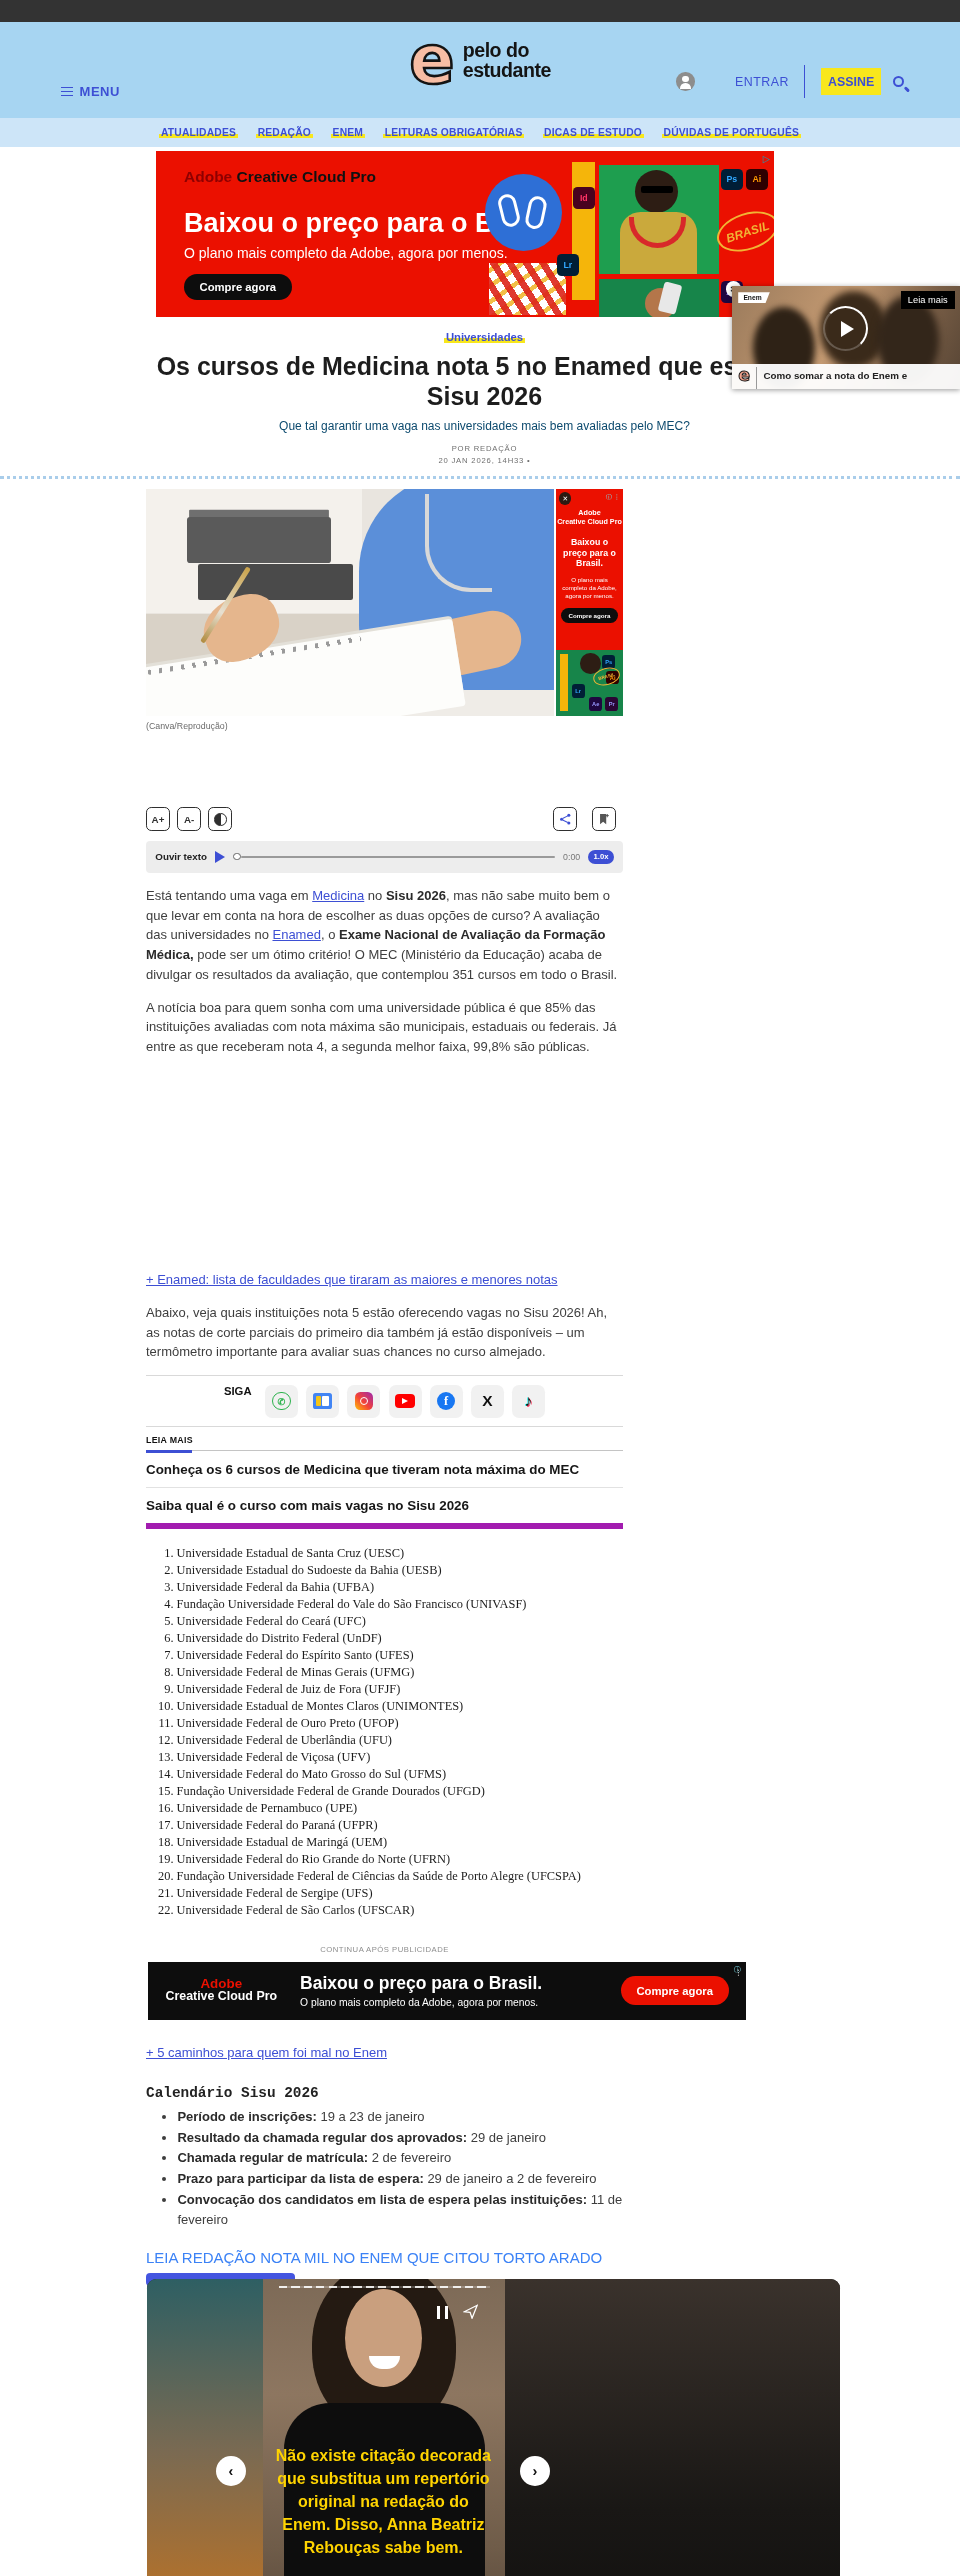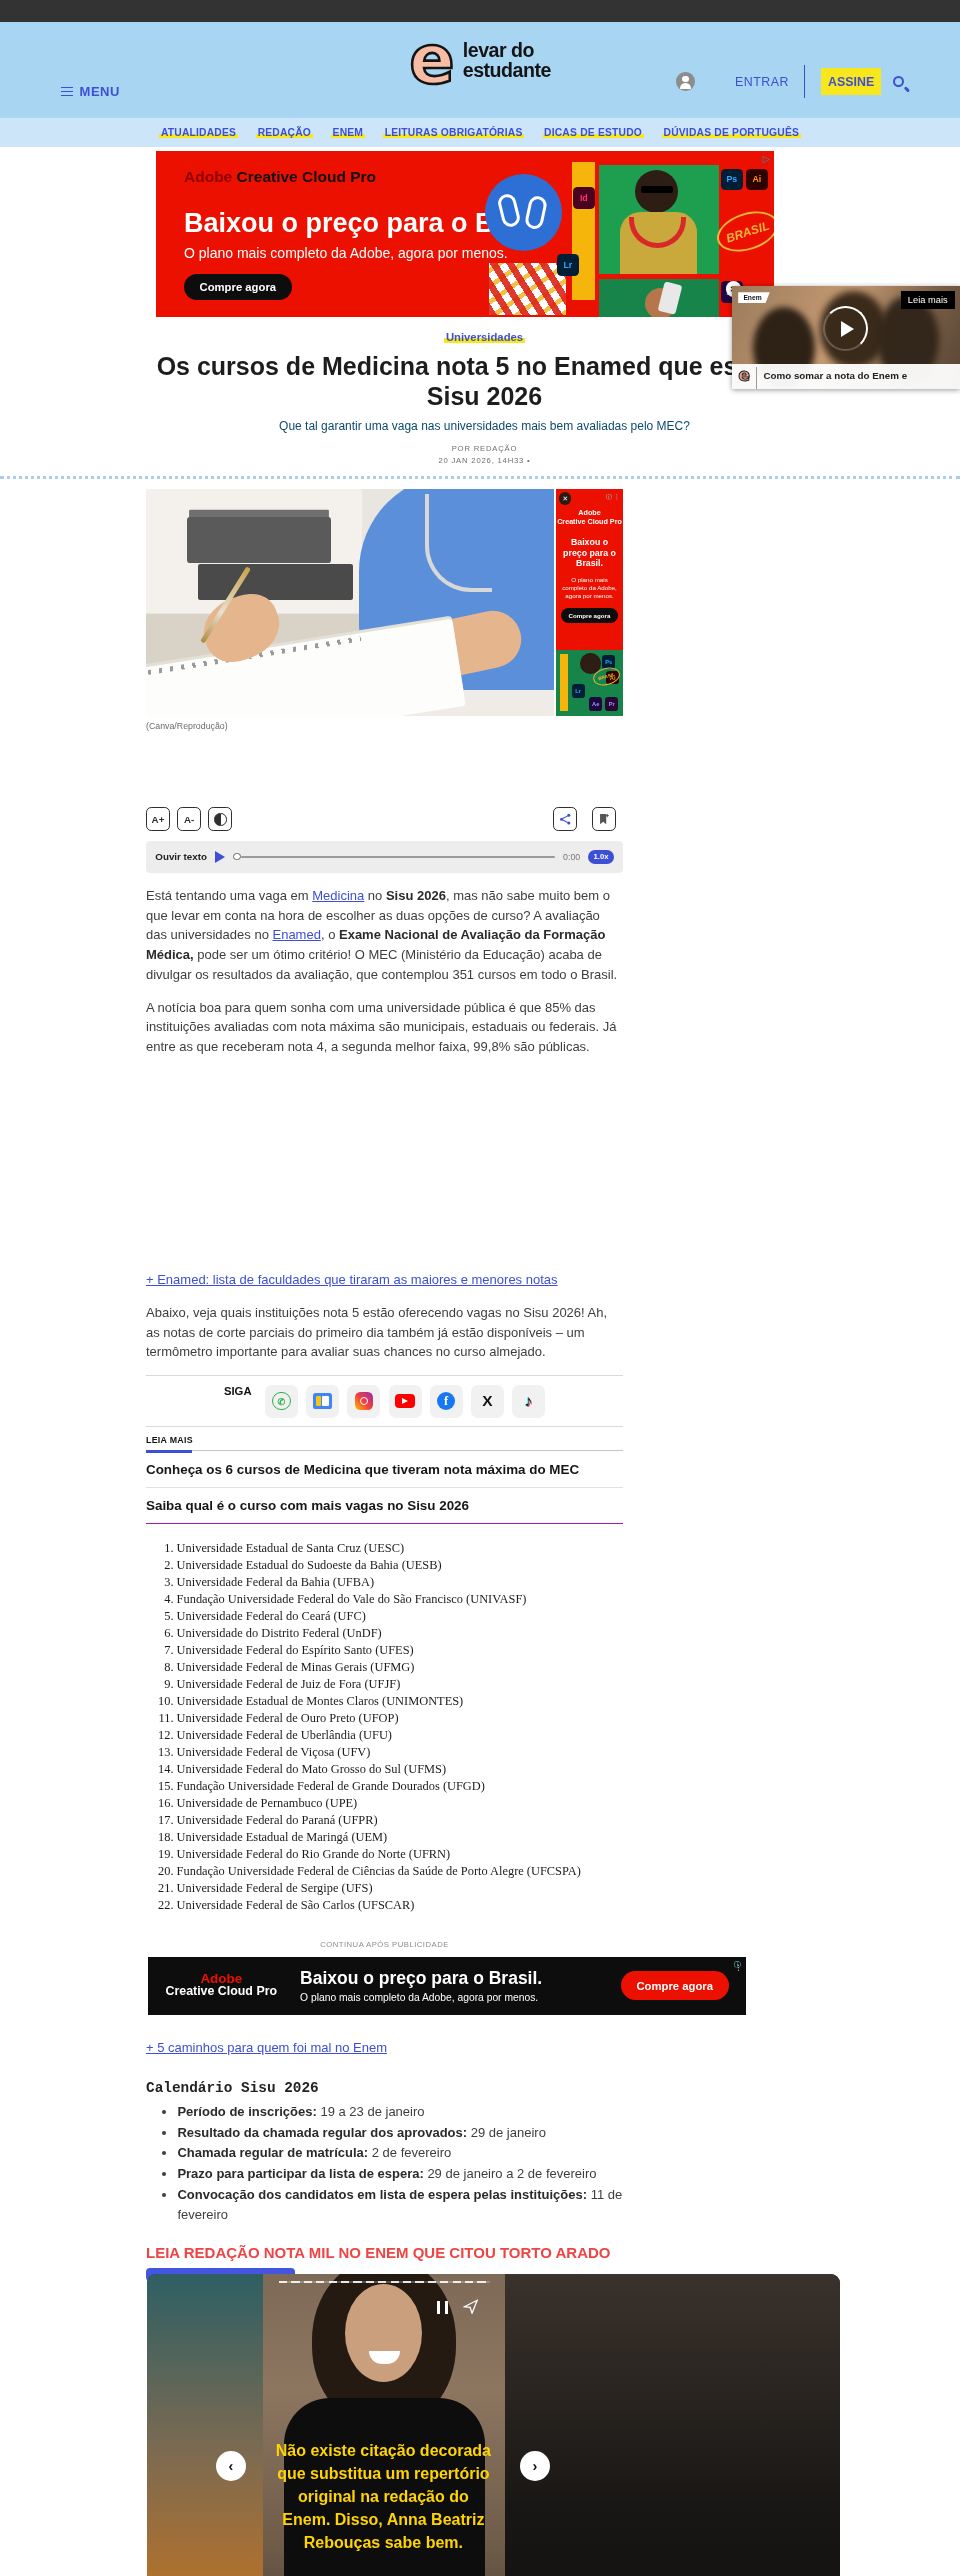--- a/index.html
+++ b/index.html
@@ -171,21 +171,21 @@
         display:flex; align-items:center; justify-content:center; font-family:"Liberation Serif",serif; }
   .xx { font-size:15.5px; font-weight:800; color:#111; }
   .tt { font-size:15.5px; font-weight:800; color:#111; text-shadow:-1px -0.5px 0 #25F4EE, 1px 0.5px 0 #FE2C55; }
 
   
   .leiamais { width:477px; margin:8.2px 0 0 146px; }
   .lm-label { font-size:8.8px; font-weight:800; color:#111; letter-spacing:0.3px; }
   .lm-rule { margin-top:5.2px; height:2.6px; position:relative; border-top:1px solid #c4c4c4; }
   .lm-rule::before { content:""; position:absolute; left:0; top:-1.5px; width:46px; height:3.1px; background:#3D4FD4; }
   .lm-link { display:block; font-size:13.4px; font-weight:800; color:#171717; padding:9.8px 0; border-bottom:0.5px solid #e2e2e2; text-decoration:none; }
-  .lm-link.last { border-bottom:1px solid #a21caf; }
+  .lm-link.last { border-bottom:6px solid #a21caf; }
 
   .unilist { margin:16.5px 0 0 156px; padding-left:20.6px; font-family:"Liberation Serif",serif; font-size:12.4px;
              line-height:17px; color:#1c1c1c; }
   .unilist li { margin:0; }
 
   .continua { width:477px; margin:26px 0 0 146px; text-align:center; font-size:7.7px; color:#8d8d8d; letter-spacing:0.5px; }
 
   
   .ad-bottom { width:598px; height:58px; margin:7.2px 0 0 148px; background:#0d0d0d; position:relative;
                display:flex; align-items:center; padding:0 17.5px; gap:23px; color:#fff; }
@@ -198,21 +198,21 @@
              font-weight:800; font-size:11.3px; text-decoration:none; }
   .adb-ic { position:absolute; right:5.2px; top:3.1px; color:#7FE0EE; font-size:7.2px; }
   .adb-dots { position:absolute; right:-1px; top:3.1px; color:#fff; }
 
   
   .calhead { width:477px; margin:23px 0 0 146px; font-size:14.4px; font-weight:800; color:#222;font-family:Liberation Mono, monospace; }
   .callist { width:459px; margin:6.2px 0 0 165px; padding-left:12.4px; font-size:13px; line-height:20.6px; color:#3e3e3e; }
   .callist li b { color:#2b2b2b; }
 
   
-  .storyhead { width:693px; margin:18.5px 0 0 146px; font-size:15px; font-weight:700; color:#ef4444; }
+  .storyhead { width:693px; margin:18.5px 0 0 146px; font-size:15px; font-weight:400; color:#3b82f6; }
   .storytab { width:149px; height:13.4px; border-radius:4.1px; background:#4455E0; margin:6.2px 0 -7.2px 146px; }
   .story { width:693px; height:384px; margin-left:147px; border-radius:9.3px; position:relative; overflow:hidden;
            background:#1c1a18; z-index:2; }
   .st-left { position:absolute; left:0; top:0; width:116px; height:100%;
              background:linear-gradient(180deg,#2e5f63,#7a6a52 45%,#b0712d 80%,#8a5a20); }
   .st-right { position:absolute; left:358px; right:0; top:0; height:100%;
               background:linear-gradient(180deg,#3a322c,#191715 60%,#100f0e); }
   .st-med { position:absolute; left:116px; top:0; width:242px; height:100%;
             background:linear-gradient(180deg,#7d6a57,#8d7660 30%,#6f5c49 70%,#4e4036); overflow:hidden; }
   .st-hair { position:absolute; left:49px; top:-15.5px; width:144px; height:170px; border-radius:48%; background:#241a12; }
@@ -239,21 +239,21 @@
     <span class="hamb">
         <i></i>
         <i></i>
         <i></i>
       </span>
     <span>MENU</span>
   </div>
   <div class="logo">
     <span class="logo-e">e</span>
     <span class="logo-text">
-      <span>levar do</span><br><span>estudante</span>
+      <span>pelo do</span><br><span>estudante</span>
     </span>
   </div>
   <div class="header-right">
     <span class="person"></span>
     <a class="entrar">ENTRAR</a>
     <span class="vline"></span>
     <a class="assine">ASSINE</a>
     <span class="search"></span>
   </div>
 </div>

